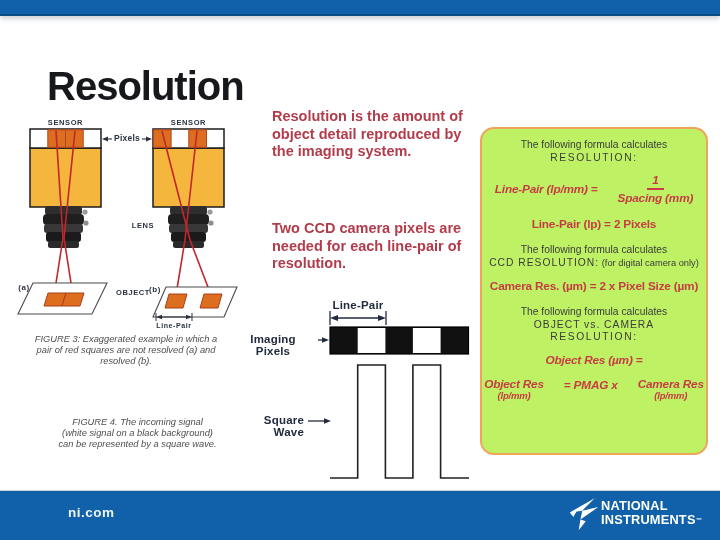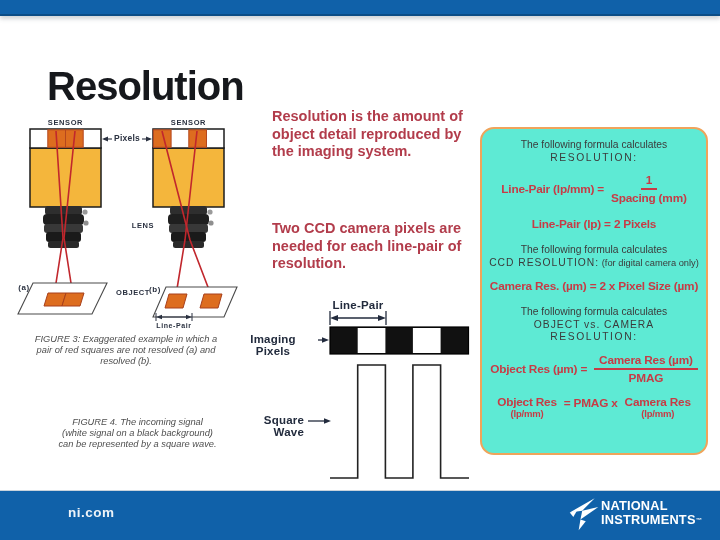--- a/index.html
+++ b/index.html
@@ -17,31 +17,31 @@
   
   .redpara{width:202px;font-size:14.5px;font-weight:bold;color:#B23C4B;line-height:17.5px;}
 
   
   .figlab{font-size:7.5px;font-weight:bold;color:#2A3140;letter-spacing:.6px;text-align:center;}
   .figlab2{font-size:11.5px;font-weight:bold;color:#222B3D;letter-spacing:.2px;}
   .caption{font-size:9.3px;font-style:italic;color:#4F4F4F;text-align:center;line-height:11px;
            font-family:"Liberation Sans",sans-serif;}
 
   
-  .formulabox{left:480px;top:127px;width:228px;height:328px;background:#5eead4;
+  .formulabox{left:480px;top:127px;width:228px;height:328px;background:#bef264;
               border:2.5px solid #EFA45B;border-radius:14px;box-sizing:border-box;
               display:flex;flex-direction:column;align-items:center;padding:10px 4px 6px 4px;}
   .fb-intro{font-size:10.3px;color:#3B3B3B;line-height:12.5px;text-align:center;white-space:nowrap;}
   .fb-caps{letter-spacing:1.6px;}
   .fb-note{font-size:9.3px;letter-spacing:0;}
   .fb-red{color:#C73B45;font-weight:bold;font-size:11.8px;letter-spacing:-.2px;white-space:nowrap;}
   .frac{display:inline-flex;flex-direction:column;align-items:center;vertical-align:middle;}
   .frac .num{padding:0 5px 1px 5px;border-bottom:2px solid #C73B45;}
   .frac .den{padding-top:1px;}
-  .frow{display:inline-flex;align-items:center;gap:7px;}
+  .frow{display:inline-flex;align-items:center;gap:20px;font-style:italic;}
   .stack{display:inline-flex;flex-direction:column;align-items:center;line-height:12px;}
   .sub{font-size:9.5px;font-weight:bold;color:#C73B45;}
 
   
   .nicom{left:68px;top:505px;font-size:13.5px;font-weight:bold;color:#EDF3F8;letter-spacing:.5px;}
   .brand{left:601px;top:499px;color:#ffffff;font-weight:bold;line-height:14px;font-size:12.8px;letter-spacing:.2px;white-space:nowrap;}
   .tm{font-size:6px;vertical-align:top;}
   svg{display:block;}
   .layer{pointer-events:none;}
 </style>
@@ -199,24 +199,20 @@
     <div class="fb-red" style="margin-top:10px;">Camera Res. (µm)  =  2 x Pixel Size (µm)</div>
 
     <div class="fb-intro" style="margin-top:13px;">
       <div>The following formula calculates</div>
       <div class="fb-caps" style="letter-spacing:1px;">OBJECT vs. CAMERA</div>
       <div class="fb-caps">RESOLUTION:</div>
     </div>
 
     <div class="fb-red frow" style="margin-top:9px;">
       <span>Object Res (µm) =</span>
-      <span class="frac">
-        <span class="num">Camera Res (µm)</span>
-        <span class="den">PMAG</span>
-      </span>
     </div>
 
     <div class="fb-red frow" style="margin-top:11px;align-items:flex-start;">
       <span class="stack">
         <span>Object Res</span>
         <span class="sub">(lp/mm)</span>
       </span>
       <span>= PMAG x</span>
       <span class="stack">
         <span>Camera Res</span>

